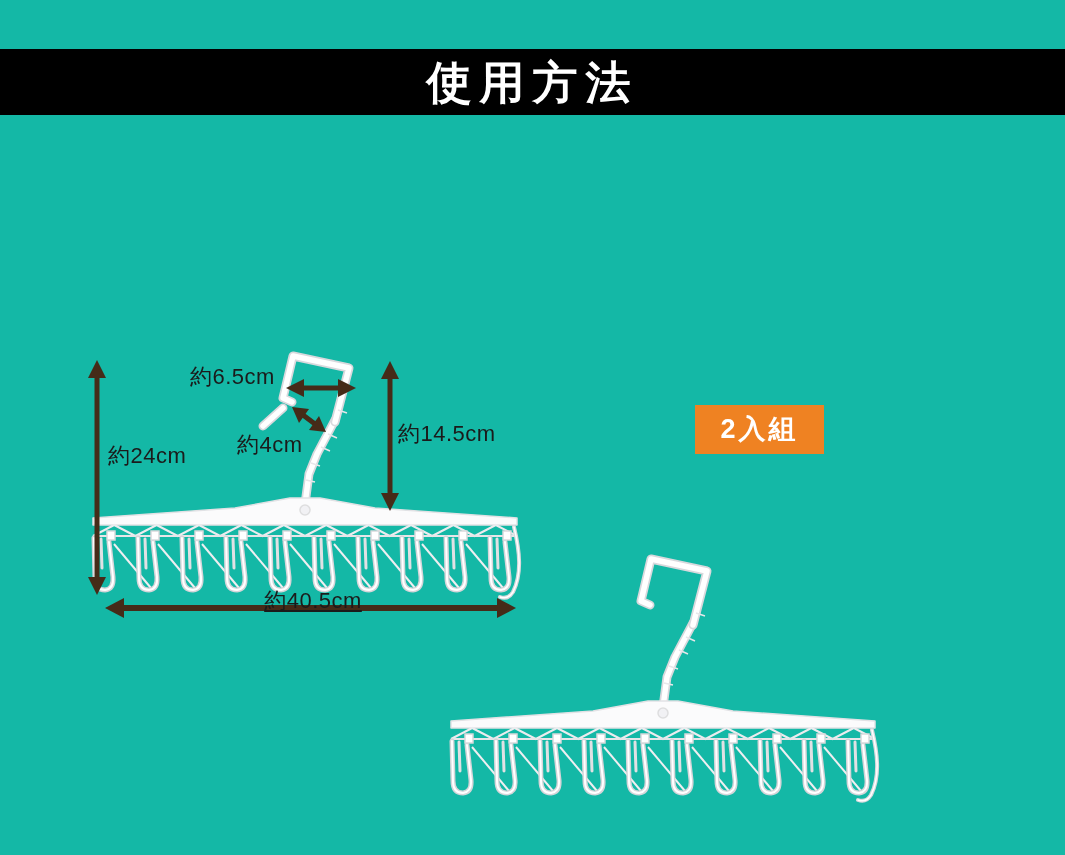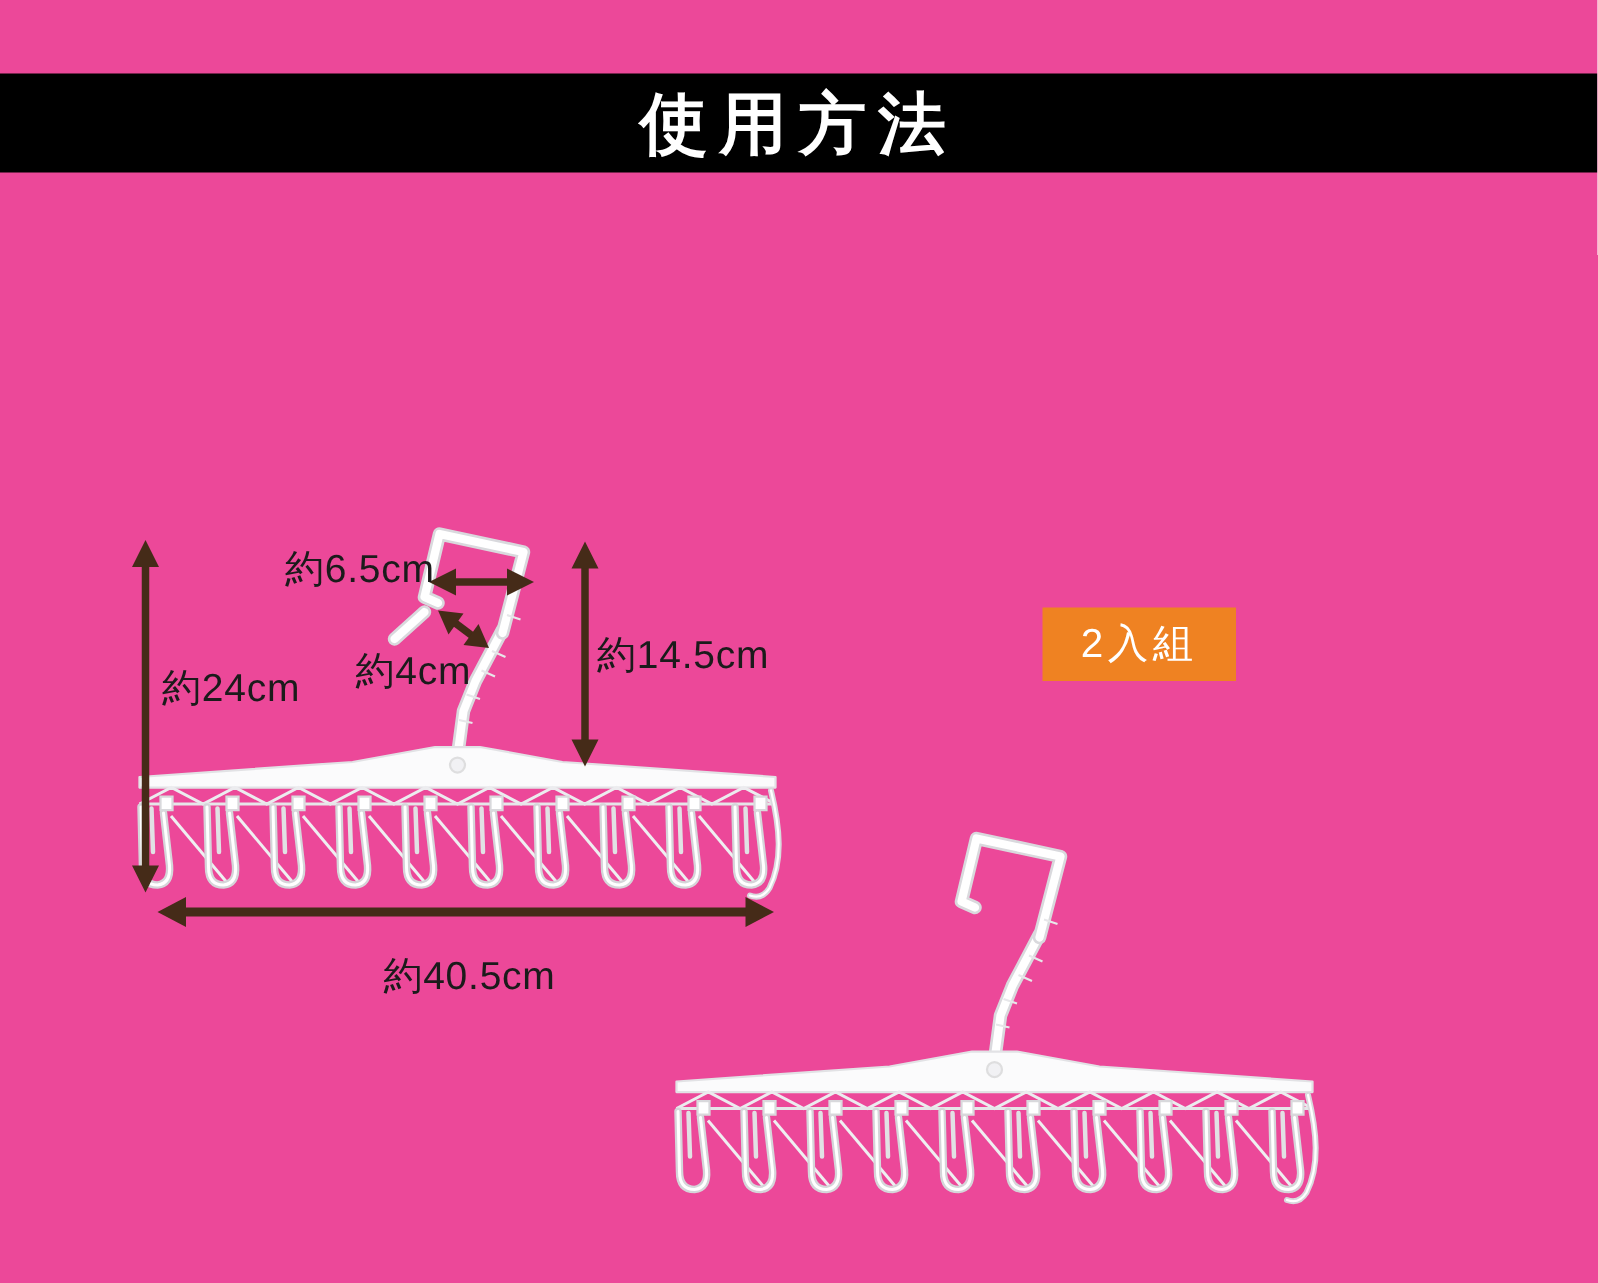--- a/index.html
+++ b/index.html
@@ -1,16 +1,16 @@
 <!DOCTYPE html>
 <html style="--arrow: #452B18; --badge-bg: #EF8222; --header-bg: #000000; --itext: #3A2A1C;"><head>
 <meta charset="utf-8">
 <style>
   html,body{margin:0;padding:0;background:#fff;}
-  .page{position:relative;width:1065px;height:855px;background:#ec4899;overflow:hidden;
+  .page{position:relative;width:1065px;height:855px;background:#14b8a6;overflow:hidden;
         font-family:"Liberation Sans",sans-serif;}
 
   
   .header-bar{position:absolute;left:0;top:49px;width:1065px;height:66px;
               background:var(--header-bg,#000);display:flex;align-items:center;justify-content:center;}
   .page-title{color:#ffffff;font-size:45px;font-weight:bold;letter-spacing:8px;line-height:1;}
 
   
   .instructions{position:absolute;left:38px;top:151px;width:1012px;
                 color:var(--itext,#3a2a1c);font-weight:bold;font-size:24px;
@@ -39,31 +39,31 @@
   .clip-diag{fill:none;stroke:#efeff1;stroke-width:2;}
   .endhook-o{fill:none;stroke:#d9d9dd;stroke-width:4;stroke-linecap:round;}
   .endhook-i{fill:none;stroke:#ffffff;stroke-width:1.5;stroke-linecap:round;}
 
   
   .arrows{position:absolute;left:0;top:0;width:1065px;height:855px;pointer-events:none;}
   .arrows line{stroke:var(--arrow,#452b18);}
   .arrows polygon{fill:var(--arrow,#452b18);}
 
   
-  .mlabel{position:absolute;font-size:26px;color:#1b1b1b;letter-spacing:0.5px;
+  .mlabel{position:absolute;font-size:22px;color:#1b1b1b;letter-spacing:0.5px;
           white-space:nowrap;line-height:1;}
   #label-hook-width{left:190px;top:366px;}
   #label-hook-gap{left:237px;top:434px;text-align:right;}
   #label-hook-height{left:398px;top:423px;text-align:right;}
   #label-total-height{left:108px;top:445px;}
-  #label-body-width{left:233px;top:637px;width:160px;text-align:center;}
+  #label-body-width{left:233px;top:590px;width:160px;text-align:center;text-decoration:underline;}
 
   
   .badge{position:absolute;left:695px;top:405px;width:129px;height:49px;
-         background:var(--badge-bg,#ef8222);color:#ffffff;font-weight:normal;font-size:27px;
+         background:var(--badge-bg,#ef8222);color:#ffffff;font-weight:bold;font-size:27px;
          letter-spacing:3px;display:flex;align-items:center;justify-content:center;line-height:1;}
 </style>
 </head>
 <body>
 
 <div class="page">
 
   <div class="header-bar">
     <div class="page-title">使用方法</div>
   </div>

